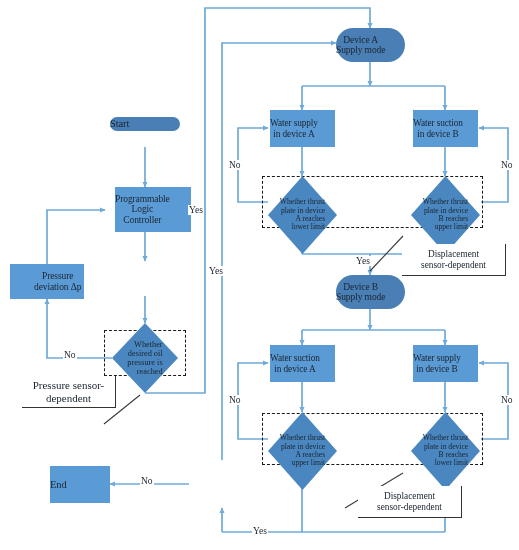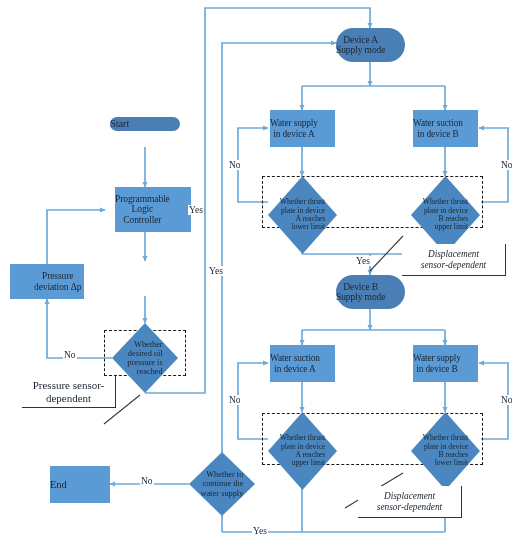--- a/index.html
+++ b/index.html
@@ -20,21 +20,21 @@
        background:#4a87c0;clip-path:polygon(50% 0,100% 50%,50% 100%,0 50%);z-index:2;}
   .dashbox{position:absolute;border:1.4px dashed #1a1a1a;box-sizing:border-box;z-index:1;}
 
   .edgelabel{position:absolute;color:#1b2430;white-space:nowrap;z-index:4;
              background:#fff;padding:0 1px;}
 
   .callout{position:absolute;box-sizing:border-box;color:#1b2430;text-align:center;
            line-height:1.12;z-index:5;background:#fff;
            border-right:1.2px solid #333;border-bottom:1.2px solid #333;
            display:flex;align-items:center;justify-content:center;}
-  .callout.full{border:1.2px solid #333;font-style:italic;}
+  .callout.full{border:1.2px solid #333;}
 </style>
 </head>
 <body>
 
 <div id="canvas">
 
   <svg id="wires" viewBox="0 0 519 550" xmlns="http://www.w3.org/2000/svg">
     <defs>
       <marker id="ah" markerWidth="7" markerHeight="7" refX="5.4" refY="3" orient="auto" markerUnits="userSpaceOnUse">
         <path d="M0,0.3 L6,3 L0,5.7 z" fill="#6faad8"></path>
@@ -212,26 +212,20 @@
 B reaches
 lower limit</div>
   </div>
 
   <div class="callout full" style="left:358px;top:486px;width:104px;height:32px;font-size:9.3px;white-space:pre-line;
               border-top:none;border-left:none;">
     <span>Displacement
 sensor-dependent</span>
   </div>
 
-  <div class="dia-wrap" style="left:189px;top:452px;width:66px;height:64px;">
-    <div class="dia"></div>
-    <div class="lbl" style="font-size:8.3px;white-space:pre-line;">Whether to
-continue the
-water supply</div>
-  </div>
 
   <div class="edgelabel" style="left:63px;top:350px;font-size:9.5px;">No</div>
   <div class="edgelabel" style="left:188px;top:205px;font-size:9.5px;">Yes</div>
   <div class="edgelabel" style="left:228px;top:160px;font-size:9.5px;">No</div>
   <div class="edgelabel" style="left:500px;top:160px;font-size:9.5px;">No</div>
   <div class="edgelabel" style="left:355px;top:256px;font-size:9.5px;">Yes</div>
   <div class="edgelabel" style="left:228px;top:395px;font-size:9.5px;">No</div>
   <div class="edgelabel" style="left:500px;top:395px;font-size:9.5px;">No</div>
   <div class="edgelabel" style="left:208px;top:266px;font-size:9.5px;">Yes</div>
   <div class="edgelabel" style="left:140px;top:476px;font-size:9.5px;">No</div>

